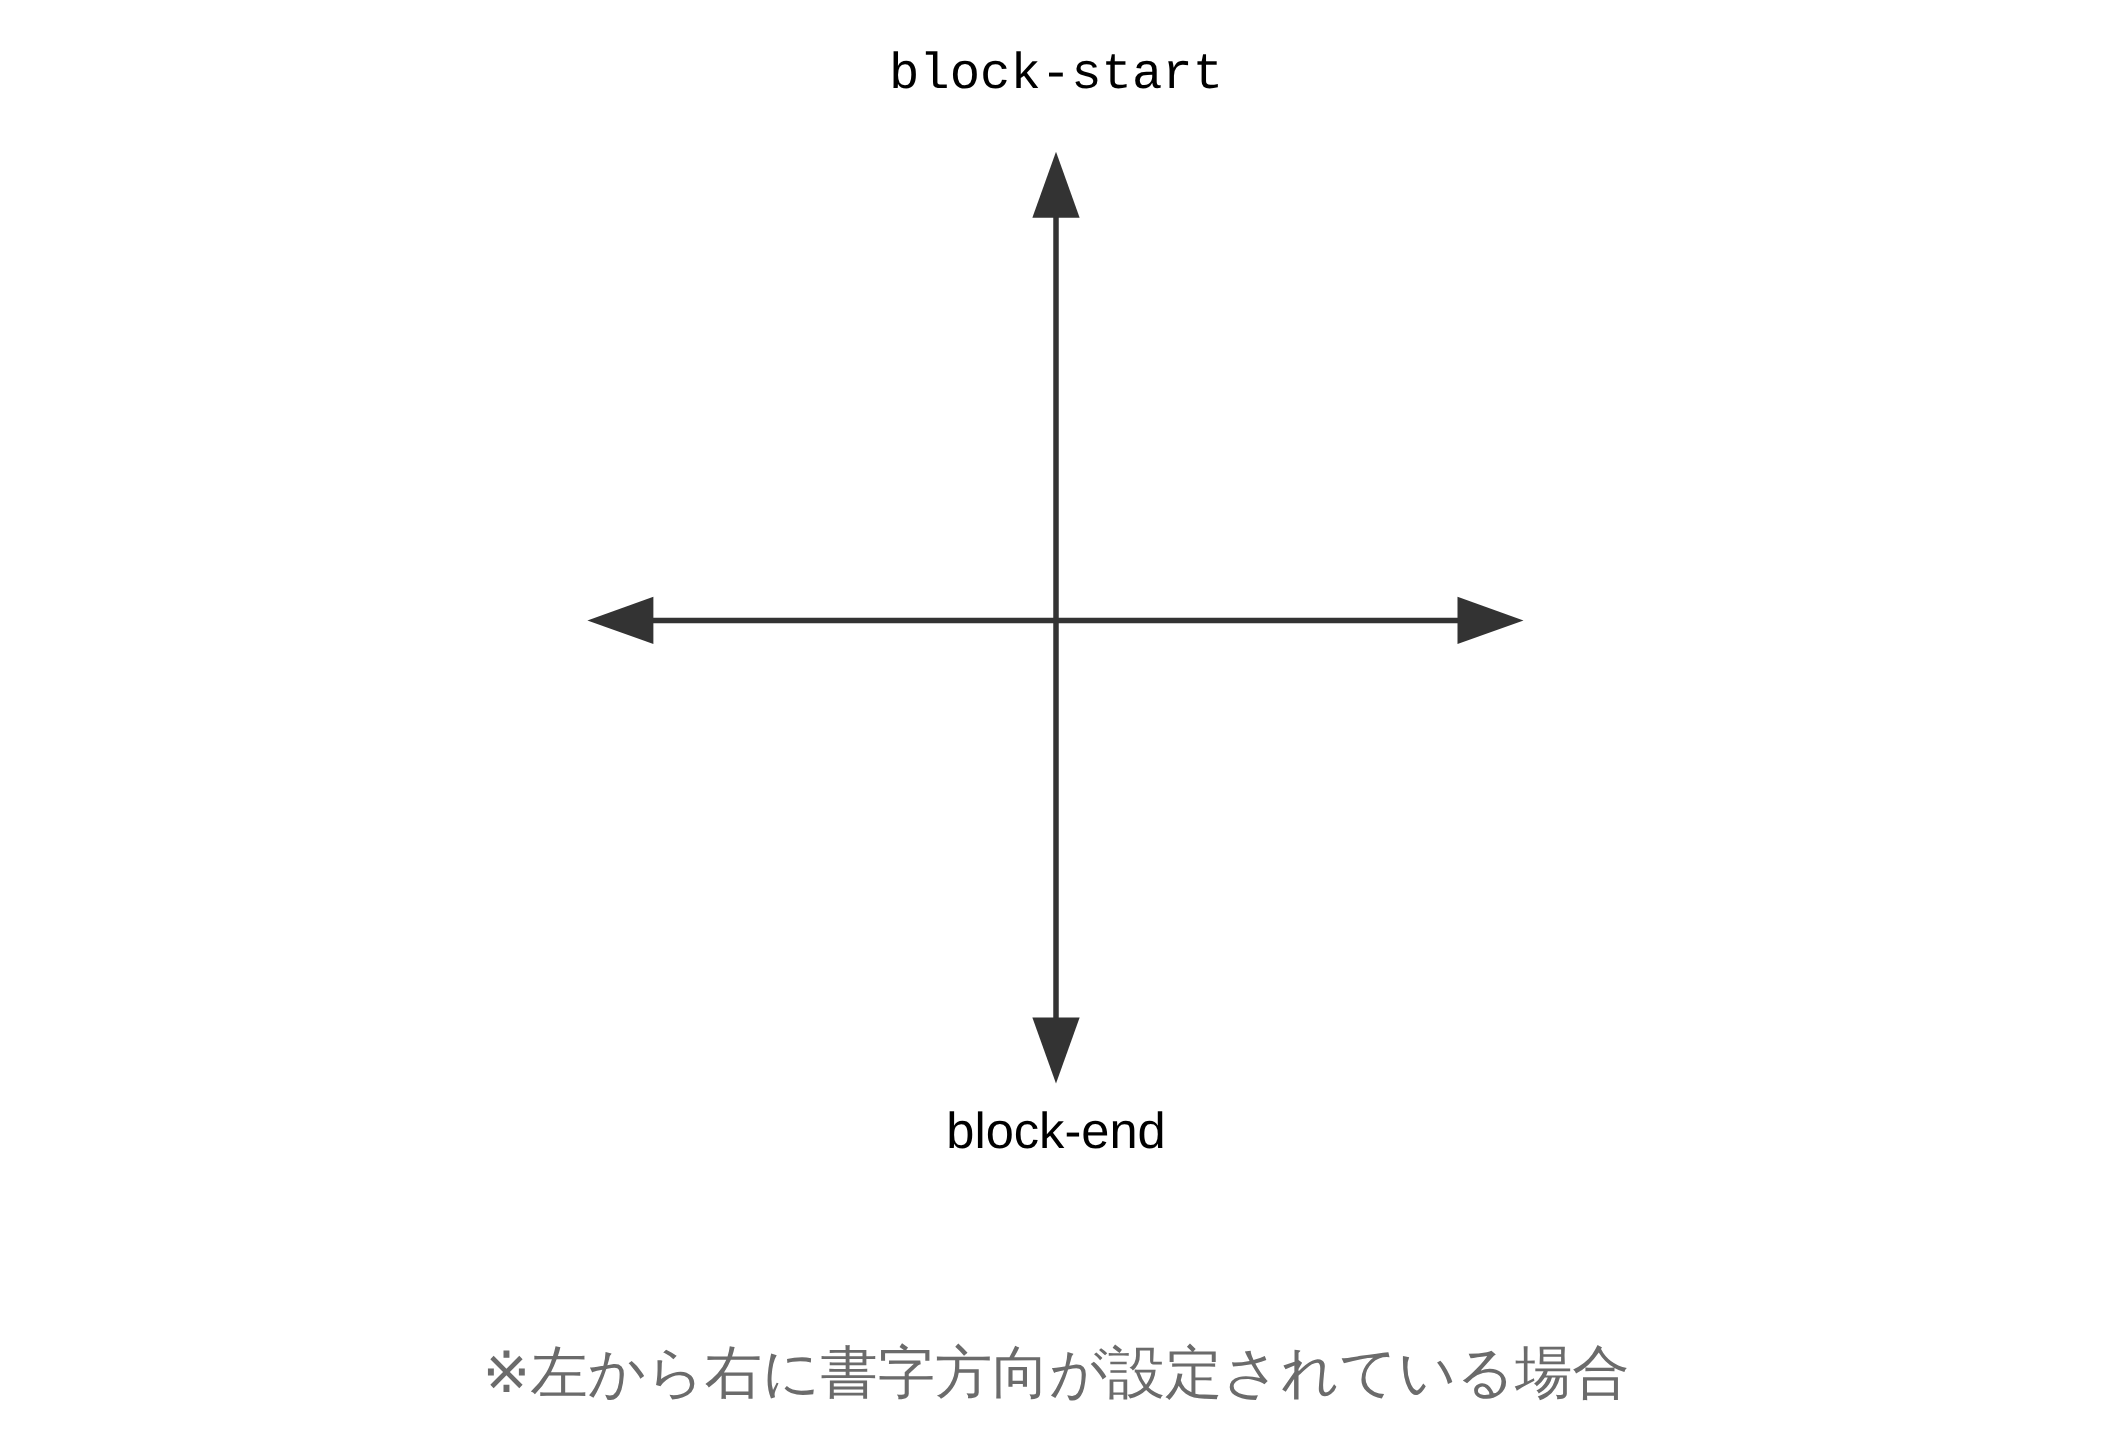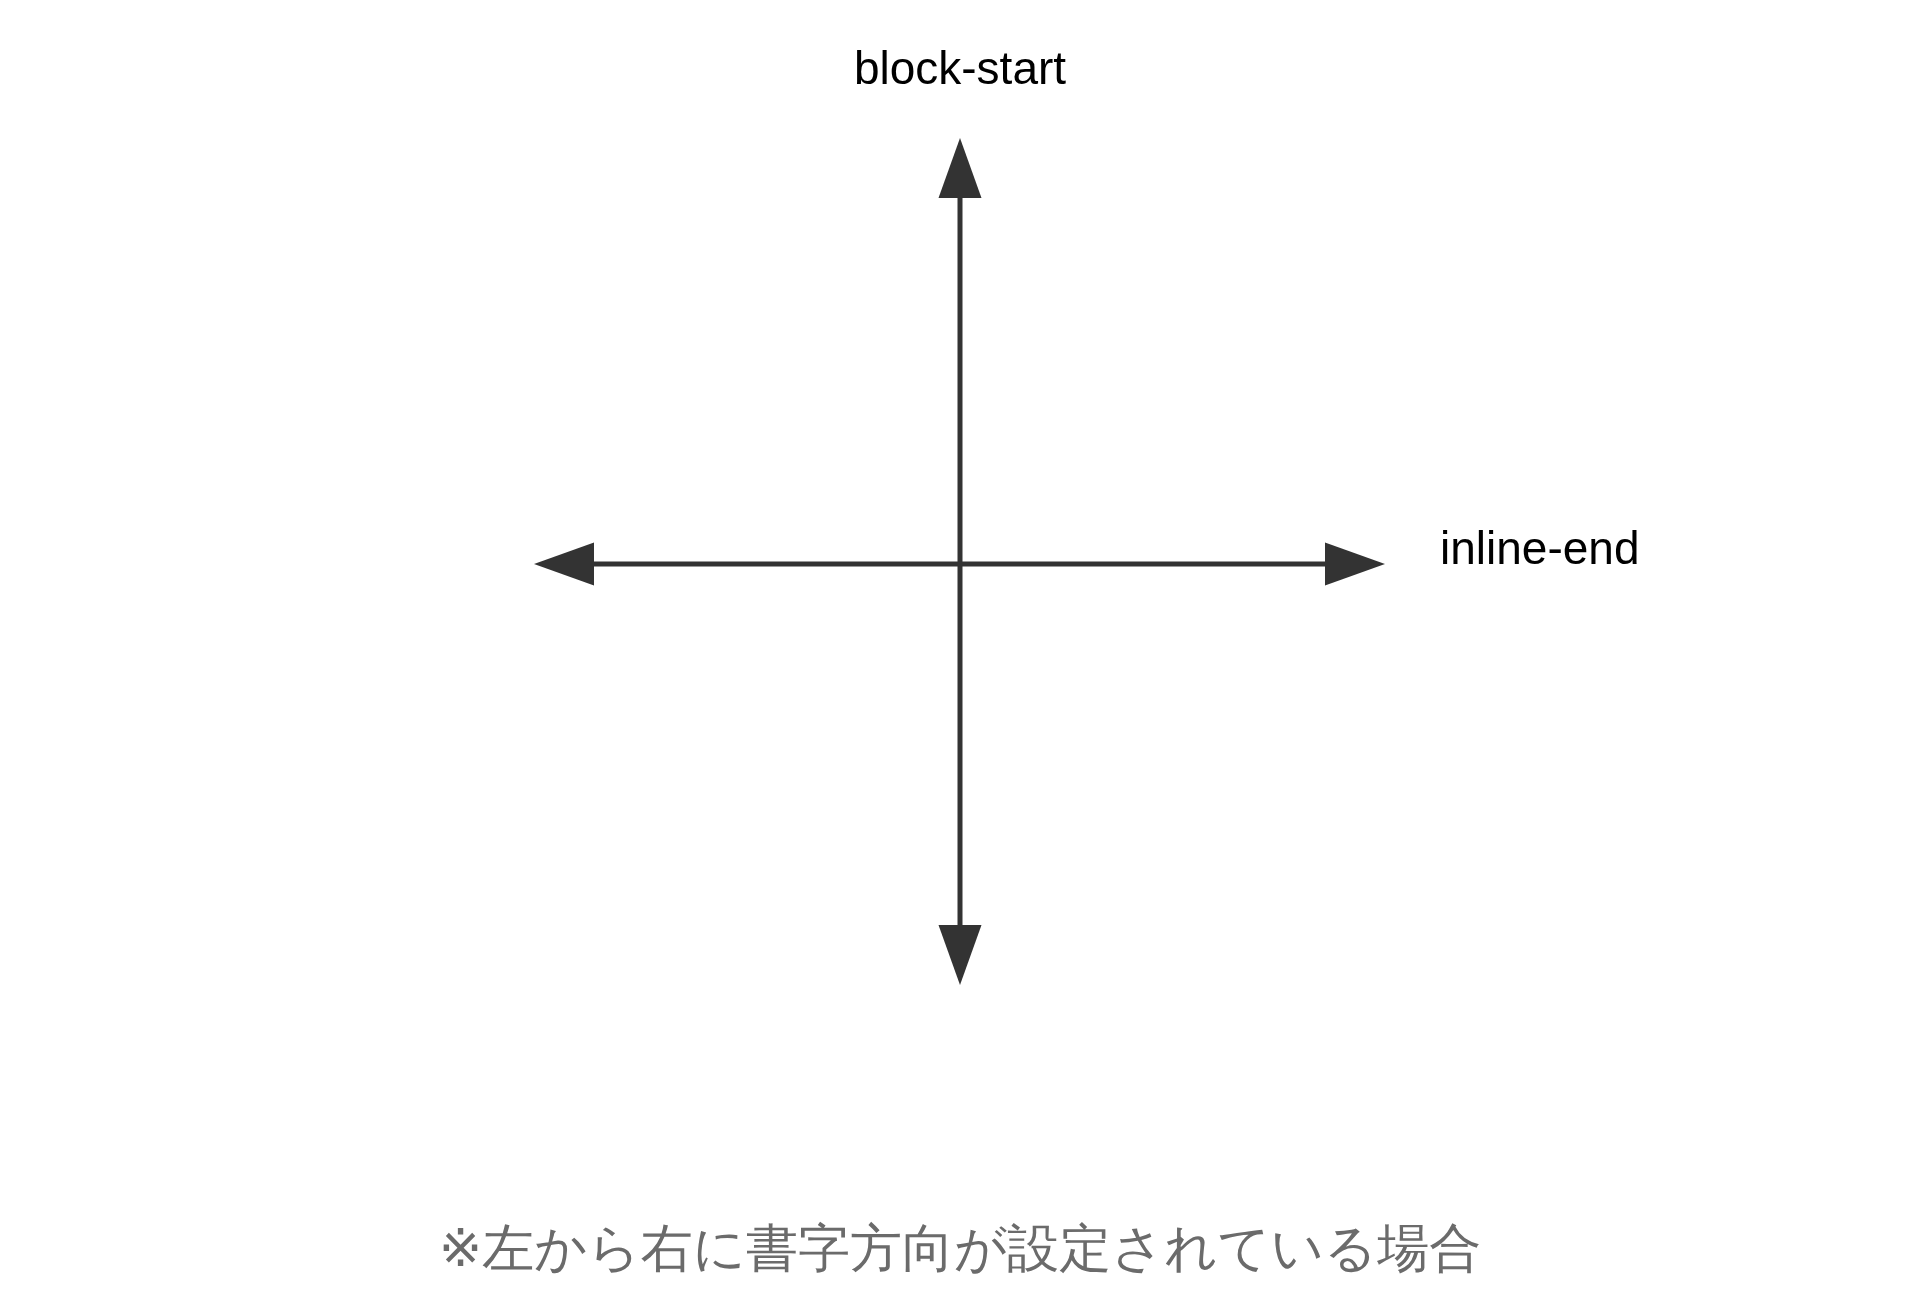--- a/index.html
+++ b/index.html
@@ -44,20 +44,21 @@
     color: var(--label-color);
     font-size: 46px;
     line-height: 56px;
     white-space: nowrap;
   }
   .label-top {
     left: 0;
     right: 0;
     top: 40px;
     text-align: center;
+    font-family: Liberation Mono, monospace;
   }
   .label-bottom {
     left: 0;
     right: 0;
     top: 1000px;
     text-align: center;
   }
   .label-left {
     left: 0;
     width: 480px;
@@ -94,18 +95,18 @@
     <polygon class="arrowhead" points="960,985 938.5,925 981.5,925"></polygon>
 
     <line class="axis-line" x1="590" y1="564" x2="1330" y2="564"></line>
     <polygon class="arrowhead" points="534,564 594,542.5 594,585.5"></polygon>
     <polygon class="arrowhead" points="1385,564 1325,542.5 1325,585.5"></polygon>
   </svg>
 
   <div class="dir-label label-top">block-start</div>
 
 
-  <div class="dir-label label-right">inline-end</div>
 
+  <div class="dir-label label-bottom">block-end</div>
 
   <div class="caption">※左から右に書字方向が設定されている場合</div>
 
 </div>
 
 </body></html>

